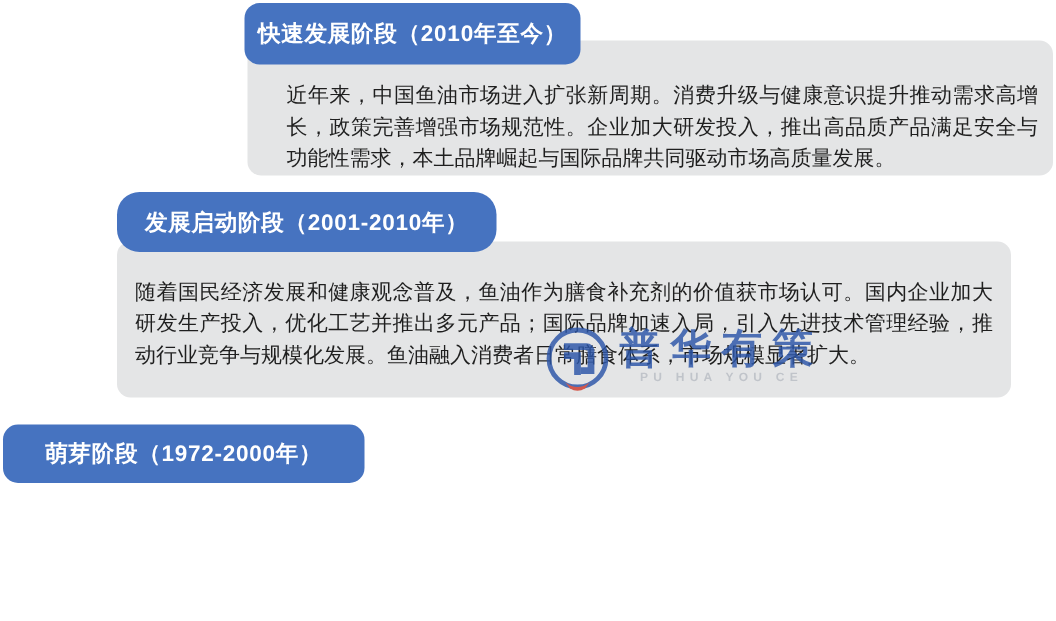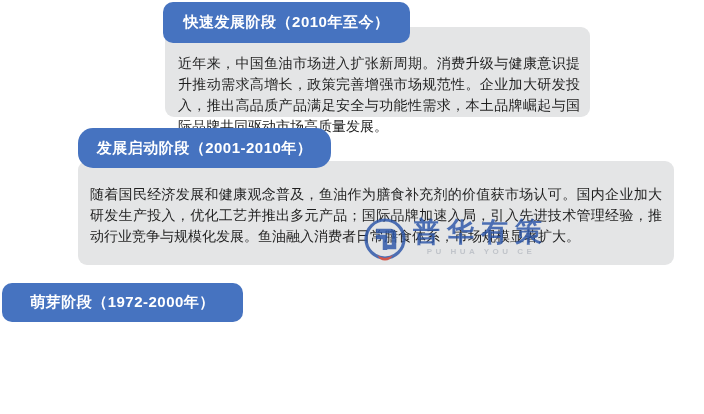--- a/index.html
+++ b/index.html
@@ -38,22 +38,22 @@
     box-sizing: border-box;
   }
   .stage-body p {
     margin: 0;
     color: #1f1f1f;
     font-size: 14px;
     line-height: 21px;
     text-align: justify;
   }
   
-  .h1 { left: 163px; top: 2px;   width: 247px; height: 41px; }
-  .b1 { left: 165px; top: 27px;  width: 425px; height: 90px; }
+  .h1 { left: 163px; top: 2px;   width: 224px; height: 41px; }
+  .b1 { left: 165px; top: 27px;  width: 537px; height: 90px; padding-left: 13px; }
   .b1 p { padding: 26px 10px 0 13px; }
   
   .h2 { left: 78px;  top: 128px; width: 253px; height: 40px; border-radius: 15px; }
   .b2 { left: 78px;  top: 161px; width: 596px; height: 104px; }
   .b2 p { padding: 23px 12px 0 12px; }
   
   .h3 { left: 2px;   top: 283px; width: 241px; height: 39px; }
   .b3 { left: 0px;   top: 307px; width: 640px; height: 103px; }
   .b3 p { padding: 28px 12px 0 10px; }
 

